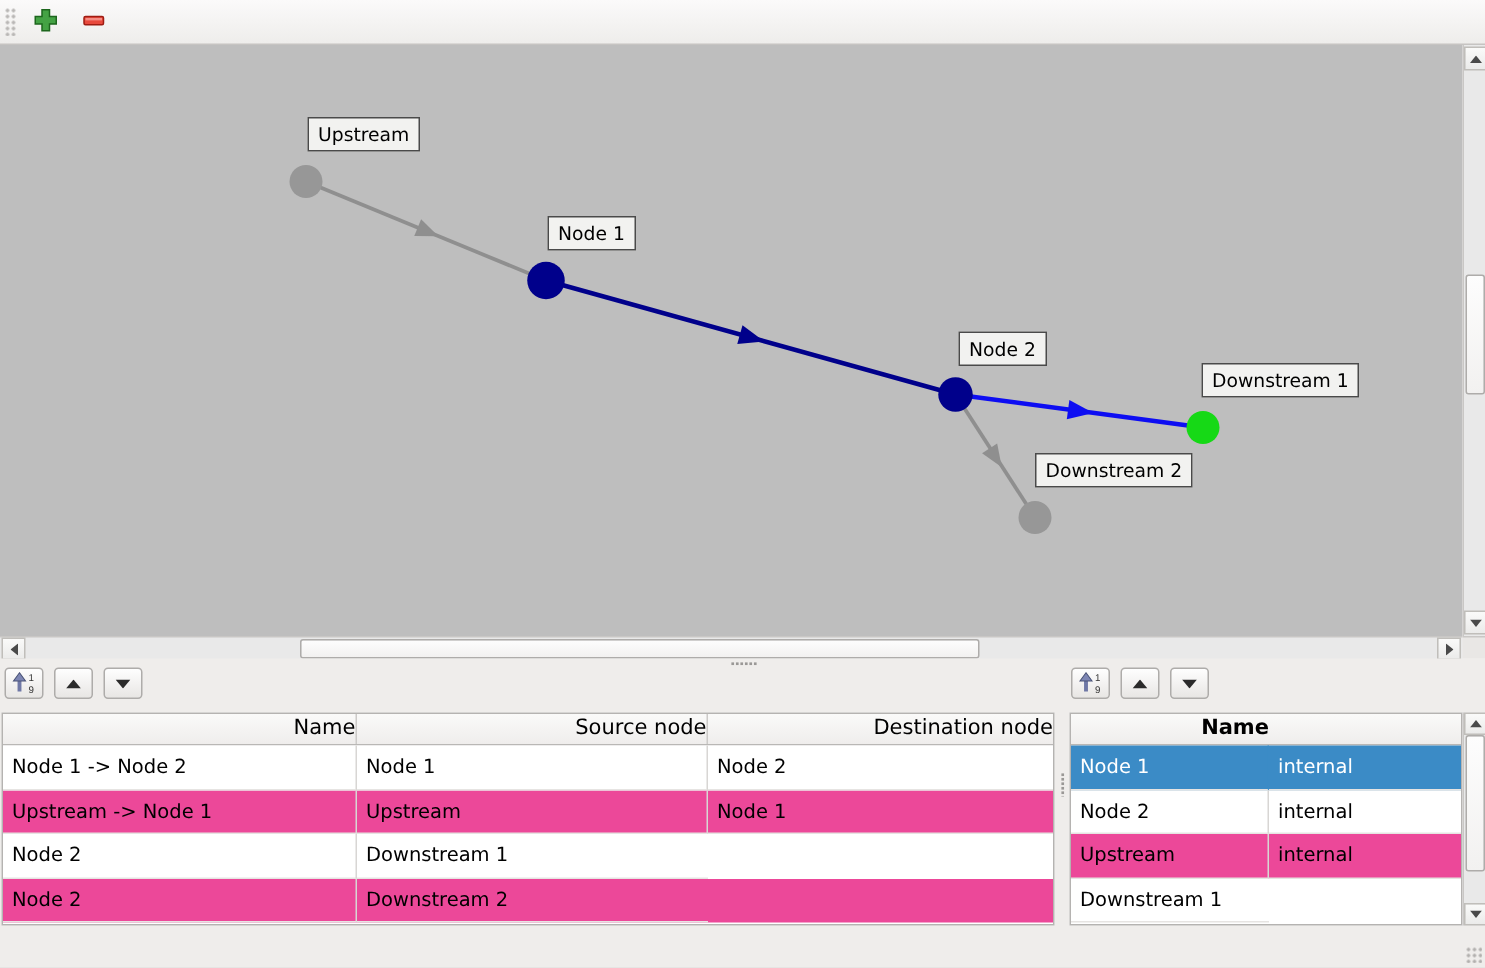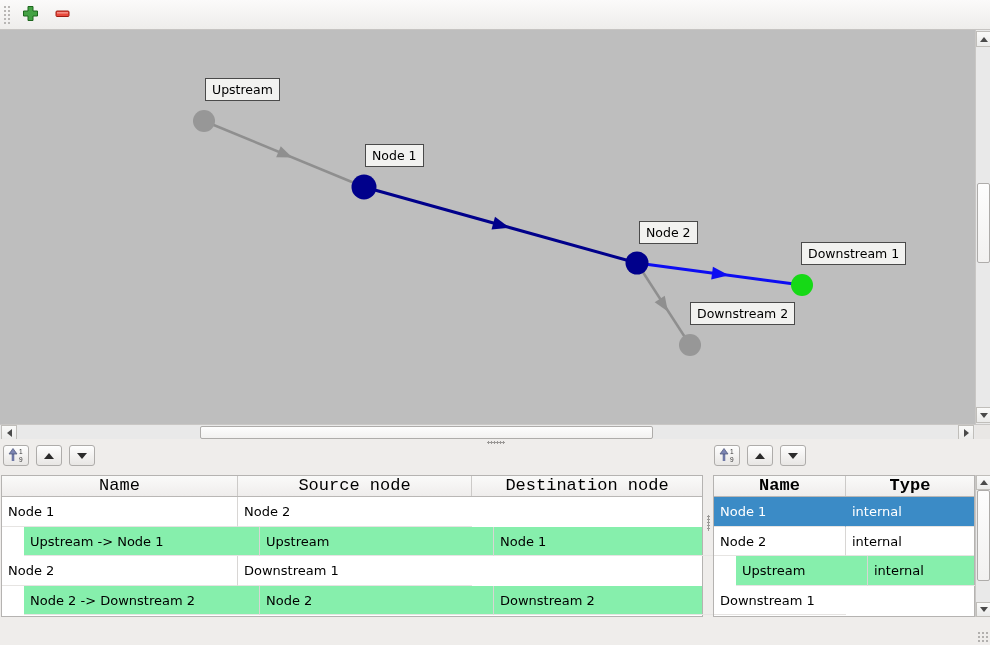--- a/index.html
+++ b/index.html
@@ -38,25 +38,25 @@
     background-image:radial-gradient(circle,#9a9896 1px,transparent 1.2px);background-size:3px 3px;}
 
   
   .sbtn2{position:absolute;top:445px;width:26px;height:21px;border:1px solid #aeacaa;border-radius:3px;
     background:linear-gradient(#fefefe,#e8e6e4);display:flex;align-items:center;justify-content:center;
     padding:0;cursor:pointer;box-sizing:border-box;}
 
   
   .table{position:absolute;top:475px;background:#fff;border:1px solid #b5b3b1;box-sizing:border-box;}
   .thead{display:grid;height:20px;background:linear-gradient(#fafaf9,#efedec);border-bottom:1px solid #b9b7b5;}
-  .th{font-size:17px;line-height:19px;text-align:center;color:#000;border-right:1px solid #cccac8;
-    overflow:hidden;box-sizing:border-box;font-family:Liberation Mono, monospace;}
+  .th{font-size:14px;line-height:19px;text-align:right;color:#000;border-right:1px solid #cccac8;
+    overflow:hidden;box-sizing:border-box;}
   .th:last-child{border-right:none;}
   .trow{display:grid;height:29.5px;background:#fff;box-sizing:border-box;}
-  .trow.alt{background:#86efac;margin-left:22px;}
+  .trow.alt{background:#ec4899;}
   .trow.selected{background:#3b8bc6;}
   .trow.selected .td{color:#fff;border-right-color:#3b8bc6;}
   .td{font-size:13px;line-height:29px;padding-left:6px;color:#000;border-right:1px solid #d8d6d4;
     border-bottom:1px solid #e6e4e2;white-space:nowrap;overflow:hidden;box-sizing:border-box;}
   .td:last-child{border-right:none;}
   .t-links{left:1px;width:702px;height:142px;}
   .t-links .thead,.t-links .trow{grid-template-columns:236px 234px 230px;}
   .t-nodes{left:713px;width:262px;height:142px;}
   .t-nodes .thead,.t-nodes .trow{grid-template-columns:132px 128px;}
   .t-nodes .th{font-weight:bold;}
@@ -185,47 +185,46 @@
       </svg>
   </button>
 
   <div class="table t-links">
     <div class="thead">
       <div class="th">Name</div>
       <div class="th">Source node</div>
       <div class="th">Destination node</div>
     </div>
     <div class="trow">
+      <div class="td">Node 1 -&gt; Node 2</div>
       <div class="td">Node 1</div>
       <div class="td">Node 2</div>
     </div>
     <div class="trow alt">
       <div class="td">Upstream -&gt; Node 1</div>
       <div class="td">Upstream</div>
       <div class="td">Node 1</div>
     </div>
     <div class="trow">
       <div class="td">Node 2</div>
       <div class="td">Downstream 1</div>
     </div>
     <div class="trow alt">
-      <div class="td">Node 2 -&gt; Downstream 2</div>
       <div class="td">Node 2</div>
       <div class="td">Downstream 2</div>
     </div>
   </div>
 
   <div class="vsplit">
       <div class="dots"></div>
     </div>
 
   <div class="table t-nodes">
     <div class="thead">
       <div class="th">Name</div>
-      <div class="th">Type</div>
     </div>
     <div class="trow selected">
       <div class="td">Node 1</div>
       <div class="td">internal</div>
     </div>
     <div class="trow">
       <div class="td">Node 2</div>
       <div class="td">internal</div>
     </div>
     <div class="trow alt">

